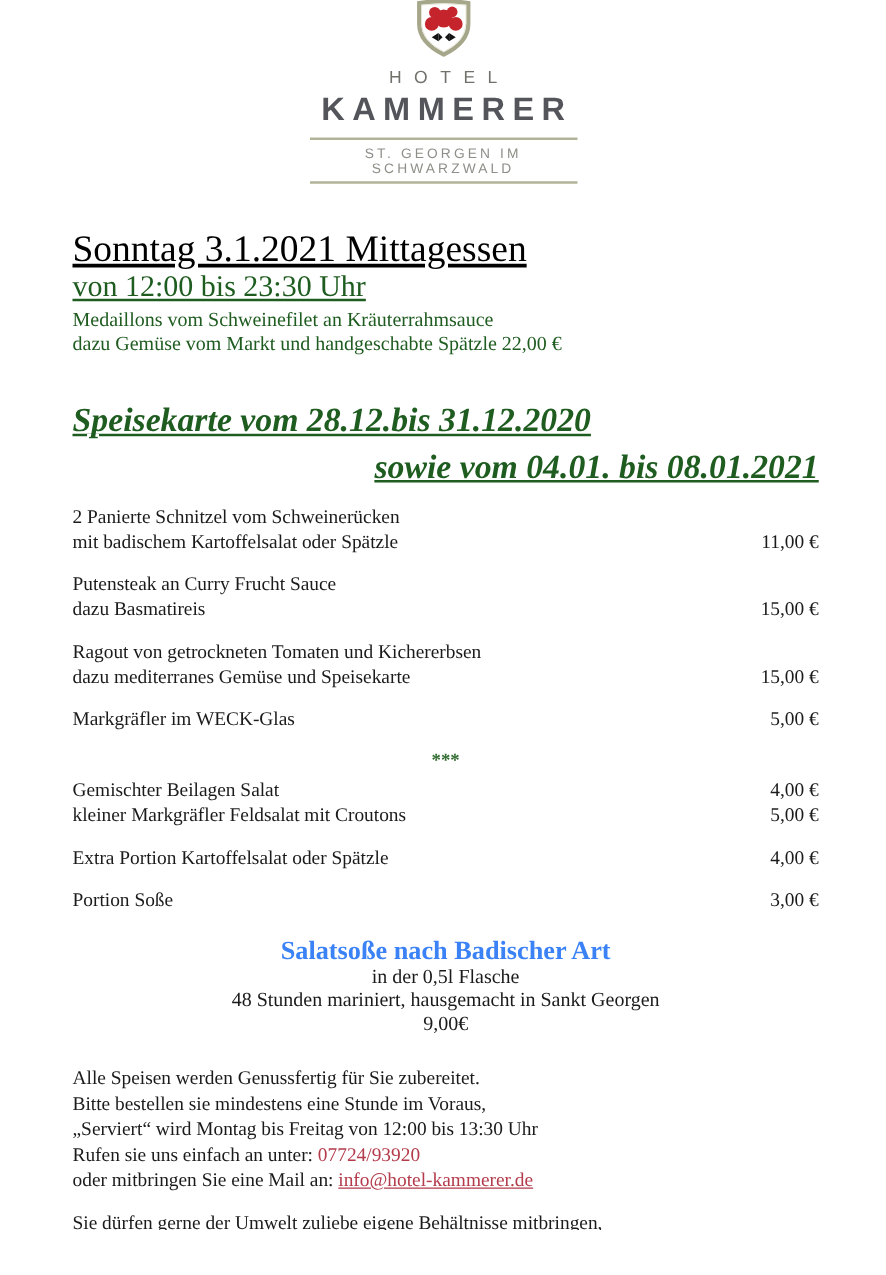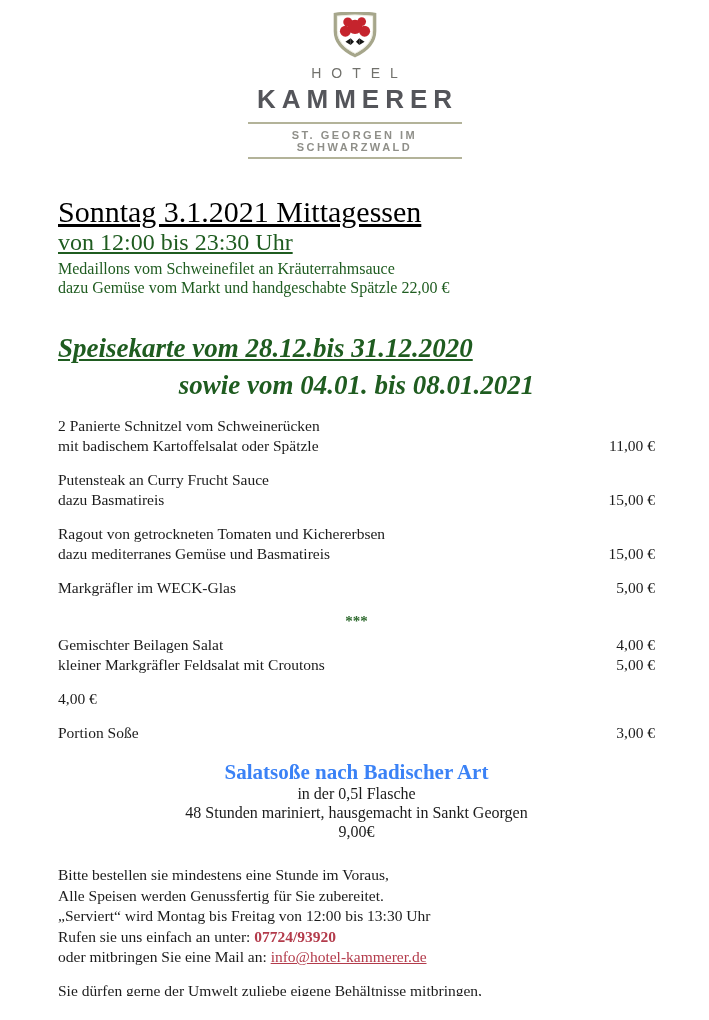--- a/index.html
+++ b/index.html
@@ -3,21 +3,20 @@
 <meta charset="utf-8">
 <style>
   html,body { margin:0; padding:0; background:#ffffff; }
   .page {
     position:relative;
     width:709px; height:984px;
     background:#ffffff;
     font-family:"Liberation Serif", serif;
     color:#1b1b1b;
     overflow:hidden;
-    margin-top:12px;
   }
   
   .logo { text-align:center; padding-top:0; }
   .shield { width:52px; height:46px; margin:0 auto; }
   .shield svg { display:block; width:52px; height:46px; }
   .logo-hotel {
     margin-top:7px;
     font-family:"Liberation Sans", sans-serif;
     font-size:14px; letter-spacing:10px; text-indent:10px;
     color:#71716c; font-weight:400;
@@ -27,21 +26,21 @@
     font-family:"Liberation Sans", sans-serif;
     font-size:26px; letter-spacing:6px; text-indent:6px;
     color:#54555a; font-weight:700;
   }
   .logo-loc {
     width:214px; margin:7px auto 0;
     border-top:2px solid #b3b399; border-bottom:2px solid #b3b399;
     padding:5px 0 4px;
     font-family:"Liberation Sans", sans-serif;
     font-size:11px; letter-spacing:2.5px;
-    color:#8f8f89; font-weight:700;
+    color:#8f8f89; font-weight:400;
   }
   
   .content { padding:0 54px 0 58px; }
   .special-title {
     margin:36px 0 0; font-weight:400;
     font-size:30px; line-height:1.1;
     color:#000000; text-decoration:underline;
   }
   .special-subtitle {
     margin:1px 0 4px; font-weight:400;
@@ -49,35 +48,35 @@
     color:#1f5c20; text-decoration:underline;
   }
   .special-line { font-size:16px; line-height:19px; color:#1f5c20; }
 
   .menu-heading {
     margin-top:36px;
     font-size:27px; font-weight:700; font-style:italic;
     color:#1f5c20;
   }
   .menu-heading .h-line1 { text-decoration:underline; }
-  .menu-heading .h-line2 { display:block; text-align:center; margin-top:6px; }
+  .menu-heading .h-line2 { text-decoration:underline; display:block; text-align:right; margin-top:6px; }
 
   .menu-list { margin-top:15px; }
   .menu-item { margin-bottom:14px; }
   .menu-line { display:flex; justify-content:space-between; font-size:15.5px; line-height:20px; }
   .menu-line .price { white-space:nowrap; text-align:right; }
   .separator { text-align:center; color:#2f6b2f; font-weight:700; font-size:15px; line-height:18px; margin:1px 0 5px; }
 
   .salad { text-align:center; margin-top:17px; }
   .salad-title { font-size:21px; font-weight:700; color:#3b82f6; line-height:24px; }
   .salad-line { font-size:16px; line-height:19px; }
 
   .info { margin-top:24px; font-size:15.5px; line-height:20.5px; }
   .footer-note { margin-top:13px; font-size:15.5px; line-height:20.5px; }
-  .phone { color:#b33b4b;font-weight:bold; }
+  .phone { color:#b33b4b; }
   .email { color:#b33b4b; text-decoration:underline; cursor:pointer; }
 </style>
 </head>
 <body>
 
 <div class="page">
 
   <header class="logo">
     <div class="shield">
       <svg viewBox="0 0 100 96" xmlns="http://www.w3.org/2000/svg">
@@ -137,21 +136,21 @@
             <span class="price">15,00 €</span>
           </div>
         </div>
 
         <div class="menu-item">
           <div class="menu-line">
             <span class="dish">Ragout von getrockneten Tomaten und Kichererbsen</span>
             <span class="price"></span>
           </div>
           <div class="menu-line">
-            <span class="dish">dazu mediterranes Gemüse und Basmatireis</span>
+            <span class="dish">dazu mediterranes Gemüse und Speisekarte</span>
             <span class="price">15,00 €</span>
           </div>
         </div>
 
         <div class="menu-item">
           <div class="menu-line">
             <span class="dish">Markgräfler im WECK-Glas</span>
             <span class="price">5,00 €</span>
           </div>
         </div>
@@ -164,20 +163,21 @@
             <span class="price">4,00 €</span>
           </div>
           <div class="menu-line">
             <span class="dish">kleiner Markgräfler Feldsalat mit Croutons</span>
             <span class="price">5,00 €</span>
           </div>
         </div>
 
         <div class="menu-item">
           <div class="menu-line">
+            <span class="dish">Extra Portion Kartoffelsalat oder Spätzle</span>
             <span class="price">4,00 €</span>
           </div>
         </div>
 
         <div class="menu-item">
           <div class="menu-line">
             <span class="dish">Portion Soße</span>
             <span class="price">3,00 €</span>
           </div>
         </div>
@@ -186,22 +186,22 @@
     </section>
 
     <section class="salad">
       <div class="salad-title">Salatsoße nach Badischer Art</div>
       <div class="salad-line">in der 0,5l Flasche</div>
       <div class="salad-line">48 Stunden mariniert, hausgemacht in Sankt Georgen</div>
       <div class="salad-line">9,00€</div>
     </section>
 
     <section class="info">
+      <div>Alle Speisen werden Genussfertig für Sie zubereitet.</div>
       <div>Bitte bestellen sie mindestens eine Stunde im Voraus,</div>
-      <div>Alle Speisen werden Genussfertig für Sie zubereitet.</div>
       <div>„Serviert“ wird Montag bis Freitag von 12:00 bis 13:30 Uhr</div>
       <div><span>Rufen sie uns einfach an unter: </span><span class="phone">07724/93920</span></div>
       <div><span>oder mitbringen Sie eine Mail an: </span><span class="email">info@hotel-kammerer.de</span></div>
     </section>
 
     <section class="footer-note">
       <div>Sie dürfen gerne der Umwelt zuliebe eigene Behältnisse mitbringen,</div>
       <div>Verpackungen von uns kosten 1,50€ extra.</div>
       <div>Die Angebote gelten natürlich auch für Firmen, machen sie doch einfach eine Sammelbestellung</div>
 

